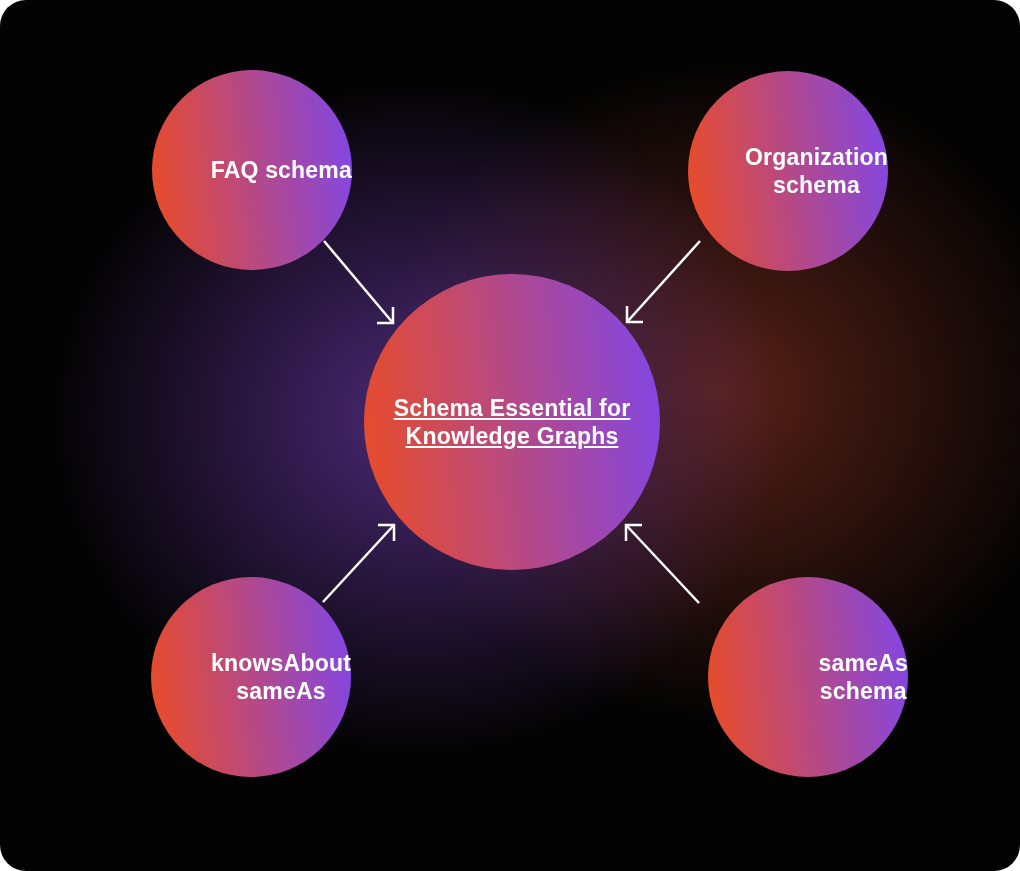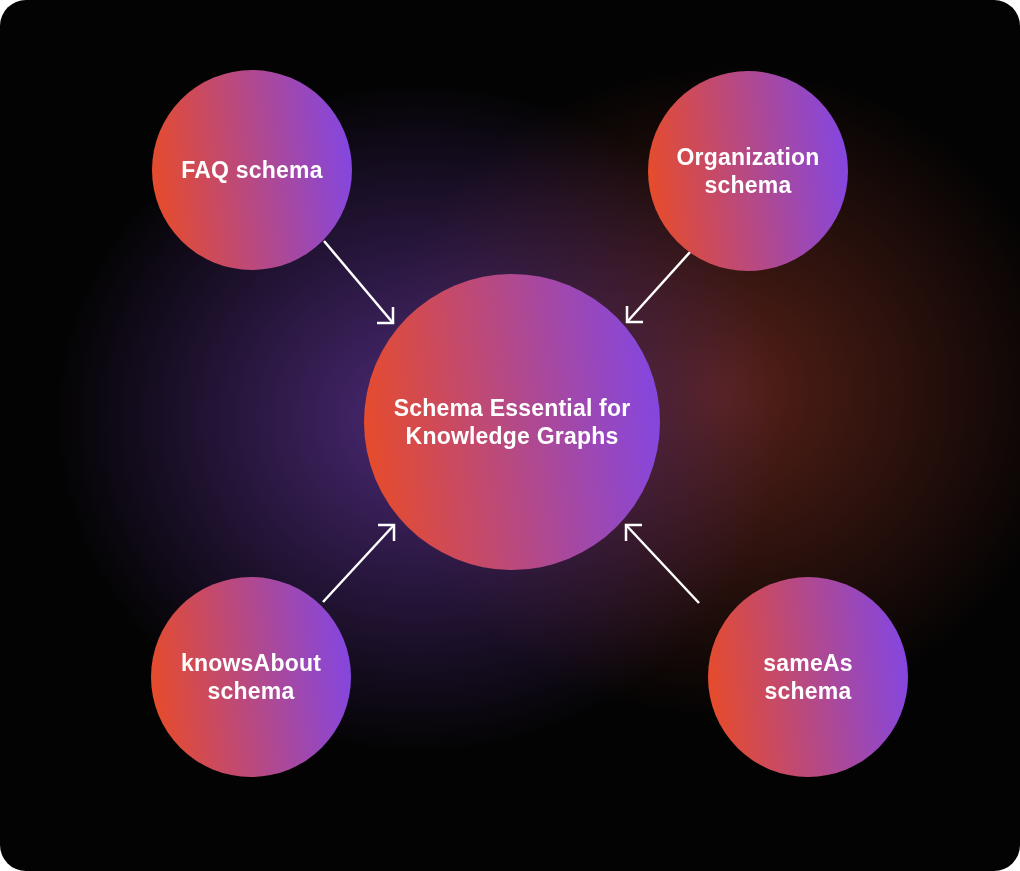--- a/index.html
+++ b/index.html
@@ -37,27 +37,29 @@
     font-size: 23px;
     line-height: 1.22;
     white-space: pre-line;
     letter-spacing: 0.2px;
   }
   .node-center {
     left: 364px;
     top: 274px;
     width: 296px;
     height: 296px;
+    text-decoration: underline;
   }
   .node-satellite {
     width: 200px;
     height: 200px;
+    justify-content: flex-end;
   }
   .node-faq          { left: 152px; top: 70px;  }
-  .node-organization { left: 648px; top: 71px;  }
+  .node-organization { left: 688px; top: 71px;  }
   .node-knowsabout   { left: 151px; top: 577px; }
   .node-sameas       { left: 708px; top: 577px; }
   .arrows {
     position: absolute;
     inset: 0;
     width: 100%;
     height: 100%;
     pointer-events: none;
   }
   .arrows path {
@@ -101,21 +103,21 @@
 schema</span>
     </div>
 
     <div class="node node-center">
       <span>Schema Essential for
 Knowledge Graphs</span>
     </div>
 
     <div class="node node-satellite node-knowsabout">
       <span>knowsAbout
-schema</span>
+sameAs</span>
     </div>
 
     <div class="node node-satellite node-sameas">
       <span>sameAs
 schema</span>
     </div>
 
   </div>
 </div>
 

